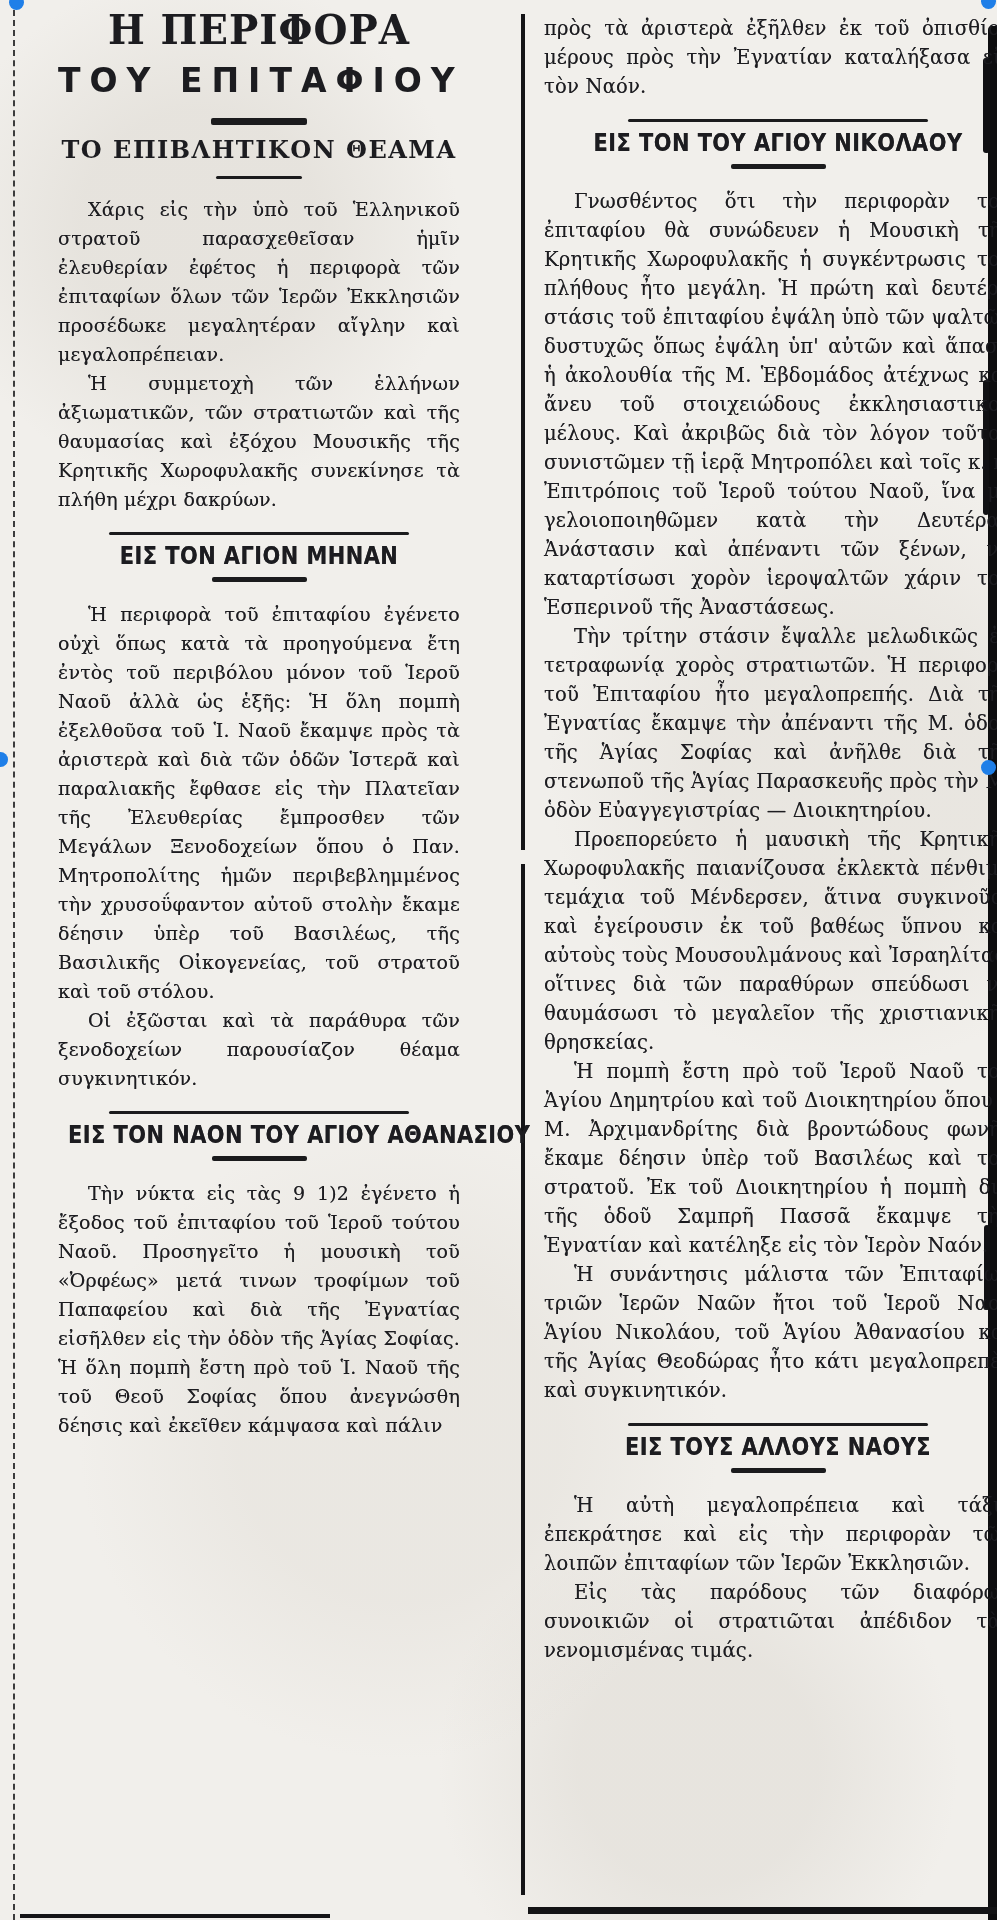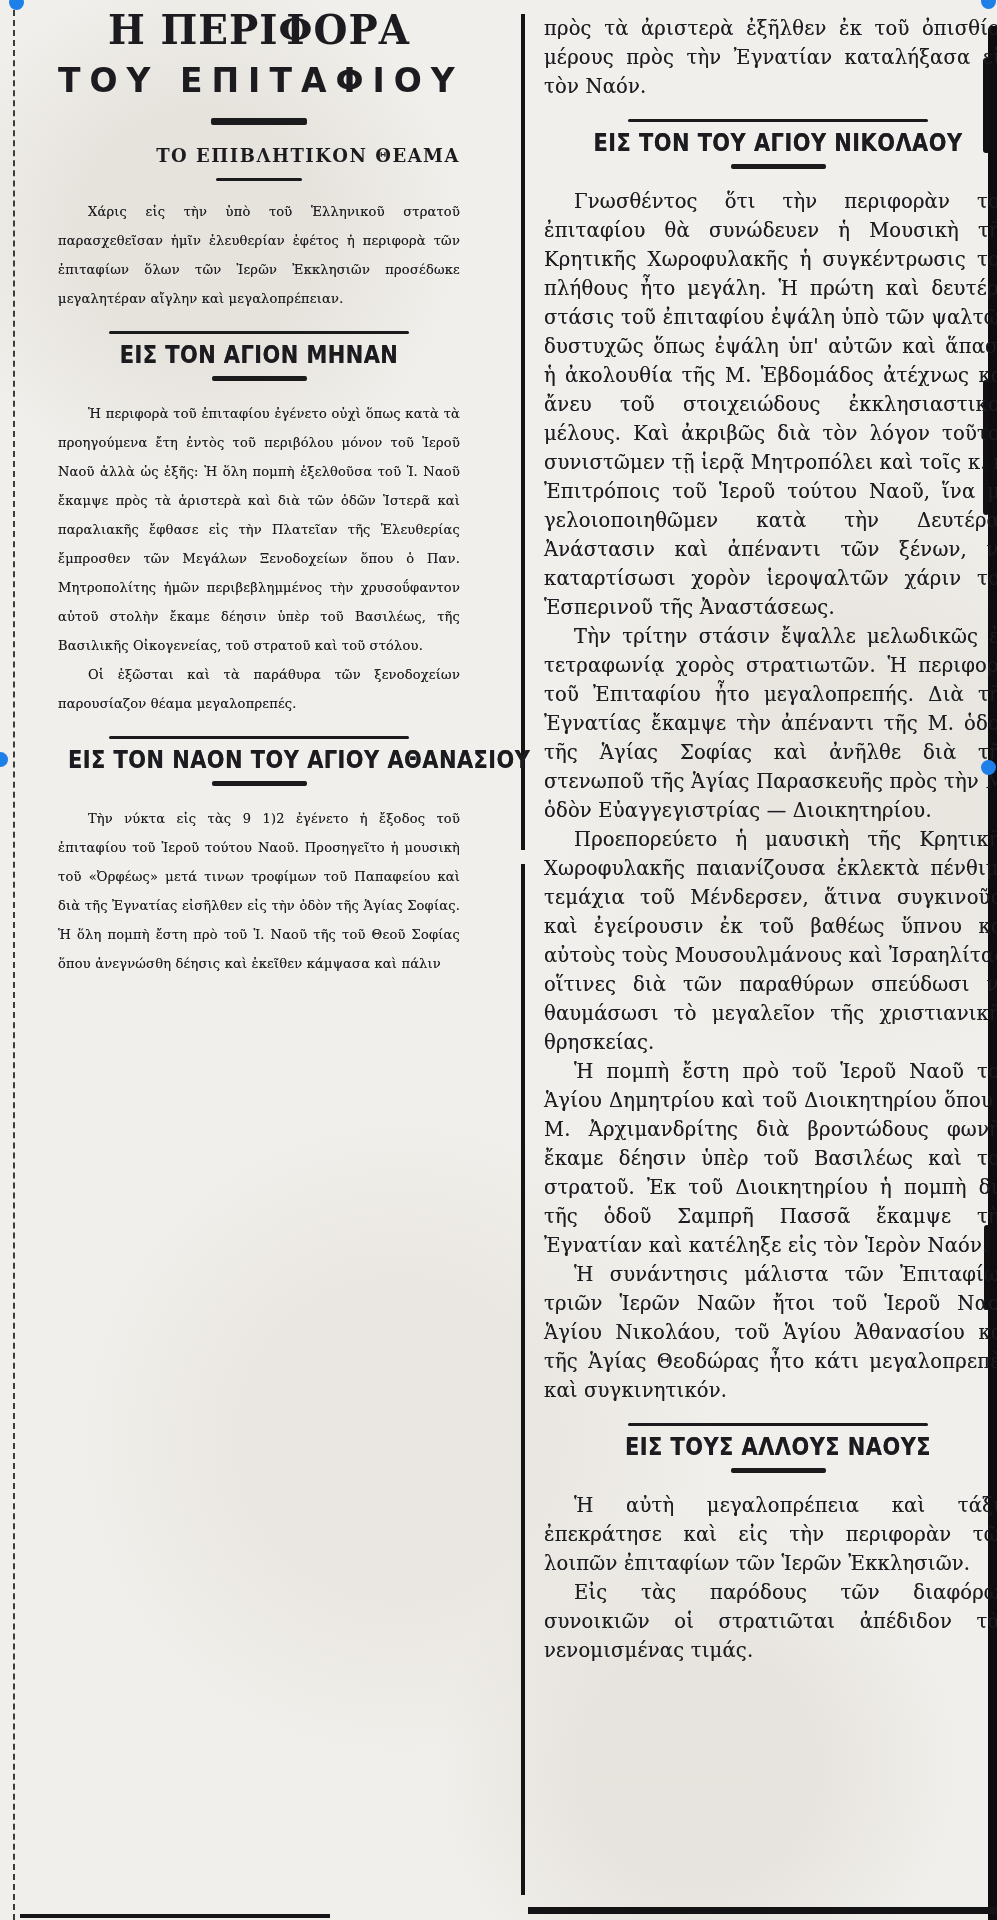--- a/index.html
+++ b/index.html
@@ -10,31 +10,31 @@
       radial-gradient(circle at 85% 40%, rgba(214,209,200,.30) 0 140px, transparent 300px),
       radial-gradient(circle at 40% 75%, rgba(216,211,202,.28) 0 160px, transparent 320px),
       radial-gradient(circle at 70% 92%, rgba(208,203,194,.30) 0 120px, transparent 260px),
       #f1efeb;
     font-family:"DejaVu Serif", serif;color:#1c1c20;
   }
   
   .col-left{position:absolute;left:58px;top:6px;width:402px;}
   .col-right{position:absolute;left:544px;top:14px;width:468px;}
   p.body{
-    margin:0;font-size:13px;line-height:29px;text-align:justify;text-indent:30px;
+    margin:0;font-size:19px;line-height:29px;text-align:justify;text-indent:30px;
     letter-spacing:.2px;text-shadow:0 0 .5px rgba(20,20,25,.55);
   }
   .col-right p.body{font-size:19.5px;}
   
   .headline1{font-family:"DejaVu Serif",serif;font-weight:700;font-size:39px;line-height:46px;
     text-align:center;letter-spacing:1px;transform:scaleY(1.05);}
   .headline2{font-family:"DejaVu Sans",sans-serif;font-weight:700;font-size:33px;line-height:46px;
     text-align:right;letter-spacing:9px;margin-top:6px;white-space:nowrap;}
-  .subhead{font-family:"DejaVu Serif",serif;font-weight:700;font-size:18px;text-align:right;
-    letter-spacing:1.5px;margin-top:20px;}
+  .subhead{font-family:"DejaVu Serif",serif;font-weight:700;font-size:24px;text-align:center;
+    letter-spacing:1.5px;margin-top:10px;}
   .section-head{font-family:"DejaVu Sans",sans-serif;font-weight:700;font-size:22px;
     text-align:center;letter-spacing:.5px;transform:scale(.95,1.12);white-space:nowrap;
     text-shadow:0 0 .6px rgba(10,10,10,.7);}
   
   .rule{background:#1b1b1d;margin-left:auto;margin-right:auto;border-radius:2px;}
   .rule-fat{width:96px;height:7px;margin-top:14px;margin-bottom:10px;}
   .rule-thin{width:86px;height:3px;margin-top:12px;margin-bottom:16px;}
   .rule-long{width:300px;height:3px;margin-top:18px;margin-bottom:8px;}
   .rule-short{width:95px;height:5px;margin-top:9px;margin-bottom:18px;}
   
@@ -72,27 +72,28 @@
   <div class="bottom-line-right"></div>
 
   <div class="col-left">
     <div class="headline1">Η ΠΕΡΙΦΟΡΑ</div>
     <div class="headline2">ΤΟΥ ΕΠΙΤΑΦΙΟΥ</div>
     <div class="rule rule-fat"></div>
     <div class="subhead">ΤΟ ΕΠΙΒΛΗΤΙΚΟΝ ΘΕΑΜΑ</div>
     <div class="rule rule-thin"></div>
 
     <p class="body">Χάρις εἰς τὴν ὑπὸ τοῦ Ἑλληνικοῦ στρατοῦ παρασχεθεῖσαν ἡμῖν ἐλευθερίαν ἐφέτος ἡ περιφορὰ τῶν ἐπιταφίων ὅλων τῶν Ἱερῶν Ἐκκλησιῶν προσέδωκε μεγαλητέραν αἴγλην καὶ μεγαλοπρέπειαν.</p>
+    <p class="body">Ἡ συμμετοχὴ τῶν ἑλλήνων ἀξιωματικῶν, τῶν στρατιωτῶν καὶ τῆς θαυμασίας καὶ ἐξόχου Μουσικῆς τῆς Κρητικῆς Χωροφυλακῆς συνεκίνησε τὰ πλήθη μέχρι δακρύων.</p>
 
     <div class="rule rule-long"></div>
     <div class="section-head">ΕΙΣ ΤΟΝ ΑΓΙΟΝ ΜΗΝΑΝ</div>
     <div class="rule rule-short"></div>
 
     <p class="body">Ἡ περιφορὰ τοῦ ἐπιταφίου ἐγένετο οὐχὶ ὅπως κατὰ τὰ προηγούμενα ἔτη ἐντὸς τοῦ περιβόλου μόνον τοῦ Ἱεροῦ Ναοῦ ἀλλὰ ὡς ἑξῆς: Ἡ ὅλη πομπὴ ἐξελθοῦσα τοῦ Ἱ. Ναοῦ ἔκαμψε πρὸς τὰ ἀριστερὰ καὶ διὰ τῶν ὁδῶν Ἱστερᾶ καὶ παραλιακῆς ἔφθασε εἰς τὴν Πλατεῖαν τῆς Ἐλευθερίας ἔμπροσθεν τῶν Μεγάλων Ξενοδοχείων ὅπου ὁ Παν. Μητροπολίτης ἡμῶν περιβεβλημμένος τὴν χρυσοΰφαντον αὐτοῦ στολὴν ἔκαμε δέησιν ὑπὲρ τοῦ Βασιλέως, τῆς Βασιλικῆς Οἰκογενείας, τοῦ στρατοῦ καὶ τοῦ στόλου.</p>
-    <p class="body">Οἱ ἐξῶσται καὶ τὰ παράθυρα τῶν ξενοδοχείων παρουσίαζον θέαμα μεγαλοπρεπές.</p>
+    <p class="body">Οἱ ἐξῶσται καὶ τὰ παράθυρα τῶν ξενοδοχείων παρουσίαζον θέαμα συγκινητικόν.</p>
 
     <div class="rule rule-long"></div>
     <div class="section-head">ΕΙΣ ΤΟΝ ΝΑΟΝ ΤΟΥ ΑΓΙΟΥ ΑΘΑΝΑΣΙΟΥ</div>
     <div class="rule rule-short"></div>
 
     <p class="body">Τὴν νύκτα εἰς τὰς 9 1)2 ἐγένετο ἡ ἔξοδος τοῦ ἐπιταφίου τοῦ Ἱεροῦ τούτου Ναοῦ. Προσηγεῖτο ἡ μουσικὴ τοῦ «Ὀρφέως» μετά τινων τροφίμων τοῦ Παπαφείου καὶ διὰ τῆς Ἐγνατίας εἰσῆλθεν εἰς τὴν ὁδὸν τῆς Ἁγίας Σοφίας. Ἡ ὅλη πομπὴ ἔστη πρὸ τοῦ Ἱ. Ναοῦ τῆς τοῦ Θεοῦ Σοφίας ὅπου ἀνεγνώσθη δέησις καὶ ἐκεῖθεν κάμψασα καὶ πάλιν</p>
   </div>
 
   <div class="col-right">
     <p class="body" style="text-indent:0;">πρὸς τὰ ἀριστερὰ ἐξῆλθεν ἐκ τοῦ ὀπισθίου μέρους πρὸς τὴν Ἐγνατίαν καταλήξασα εἰς τὸν Ναόν.</p>

